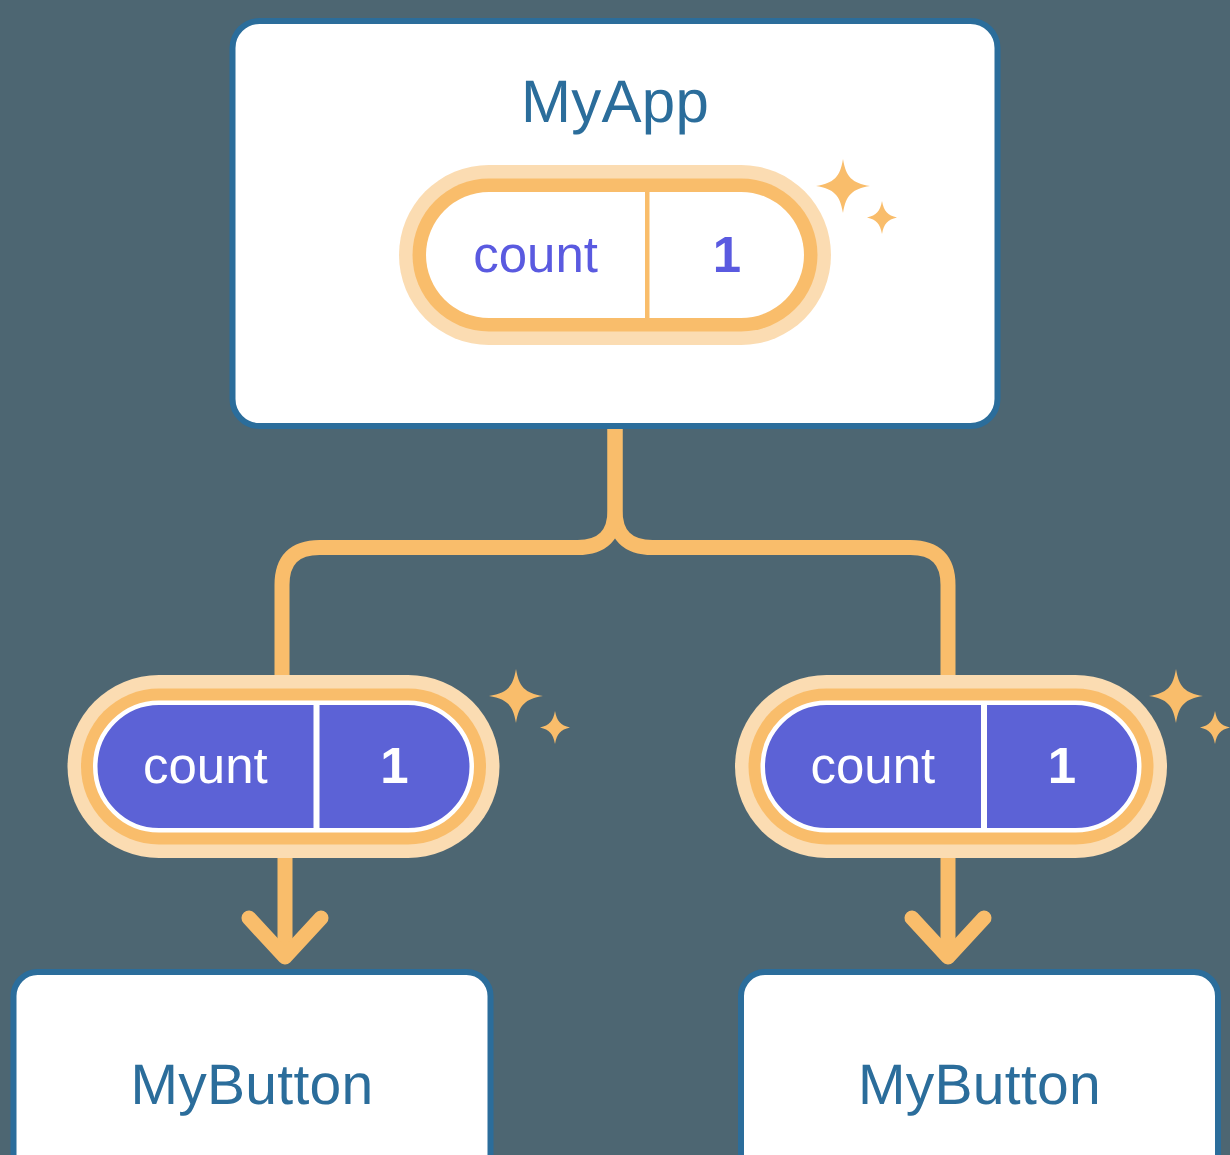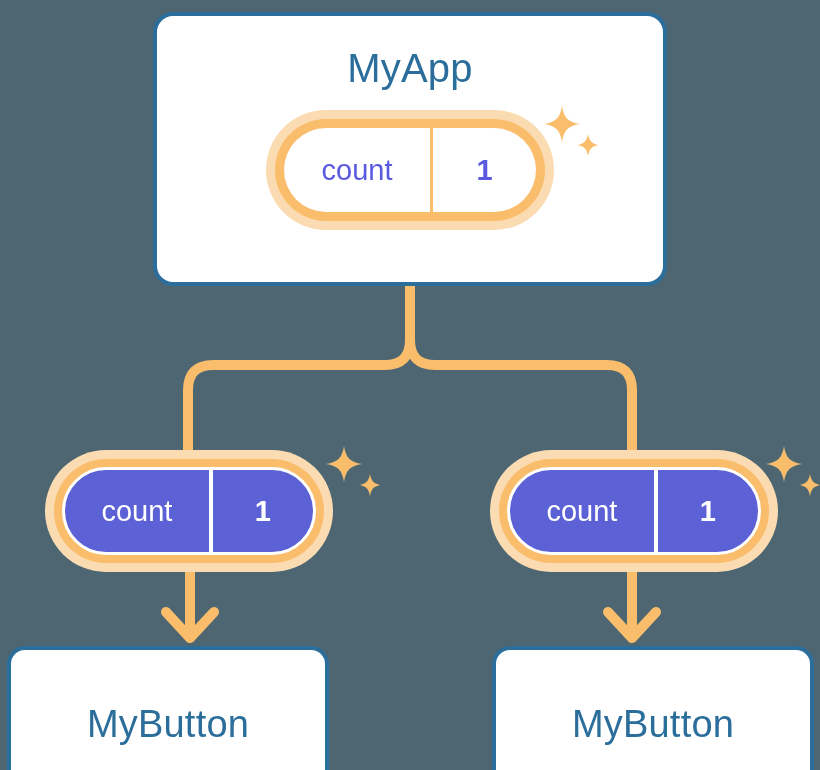--- a/index.html
+++ b/index.html
@@ -98,21 +98,21 @@
     flex: 1 1 auto;
     border-radius: 999px;
     display: flex;
     align-items: stretch;
     overflow: hidden;
   }
   .pill-key, .pill-val {
     display: flex;
     align-items: center;
     justify-content: center;
-    font-size: 29px;
+    font-size: 34px;
     line-height: 1;
     white-space: nowrap;
   }
   .pill-key { flex: 0 0 58%; }
   .pill-val { flex: 1 1 auto; font-weight: 700; }
 
   
   #pill-myapp {
     left: 266px;
     top: 110px;

